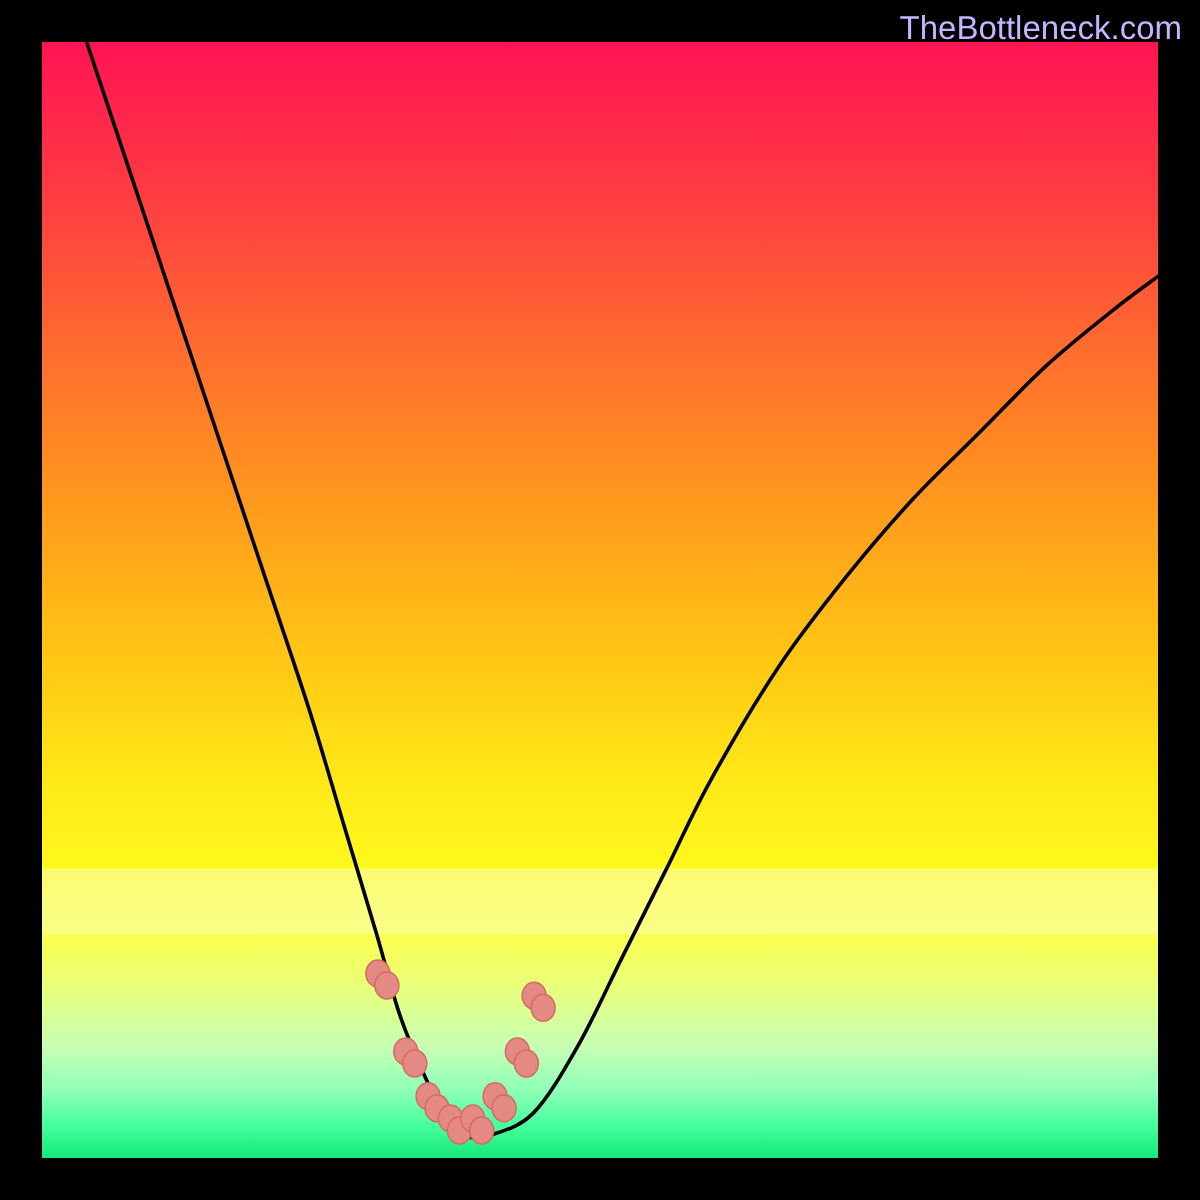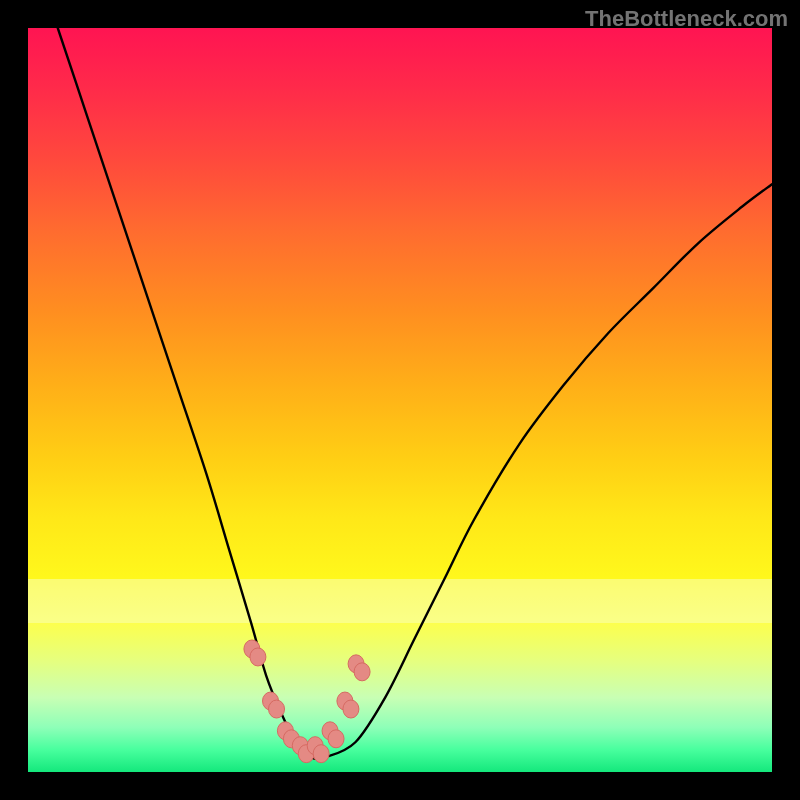--- a/index.html
+++ b/index.html
@@ -8,23 +8,23 @@
     height: 800px;
     background: #000;
     position: relative;
     overflow: hidden;
     font-family: Arial, sans-serif;
   }
   .watermark {
     position: absolute;
     top: 6px;
     right: 12px;
-    color: #737373;
+    color: #c4b5fd;
     font-size: 22px;
-    font-weight: 700;
+    font-weight: 400;
     z-index: 10;
   }
   .plot-area {
     position: absolute;
     left: 28px;
     top: 28px;
     width: 744px;
     height: 744px;
     background: linear-gradient(to bottom,
       #ff1452 0%,

